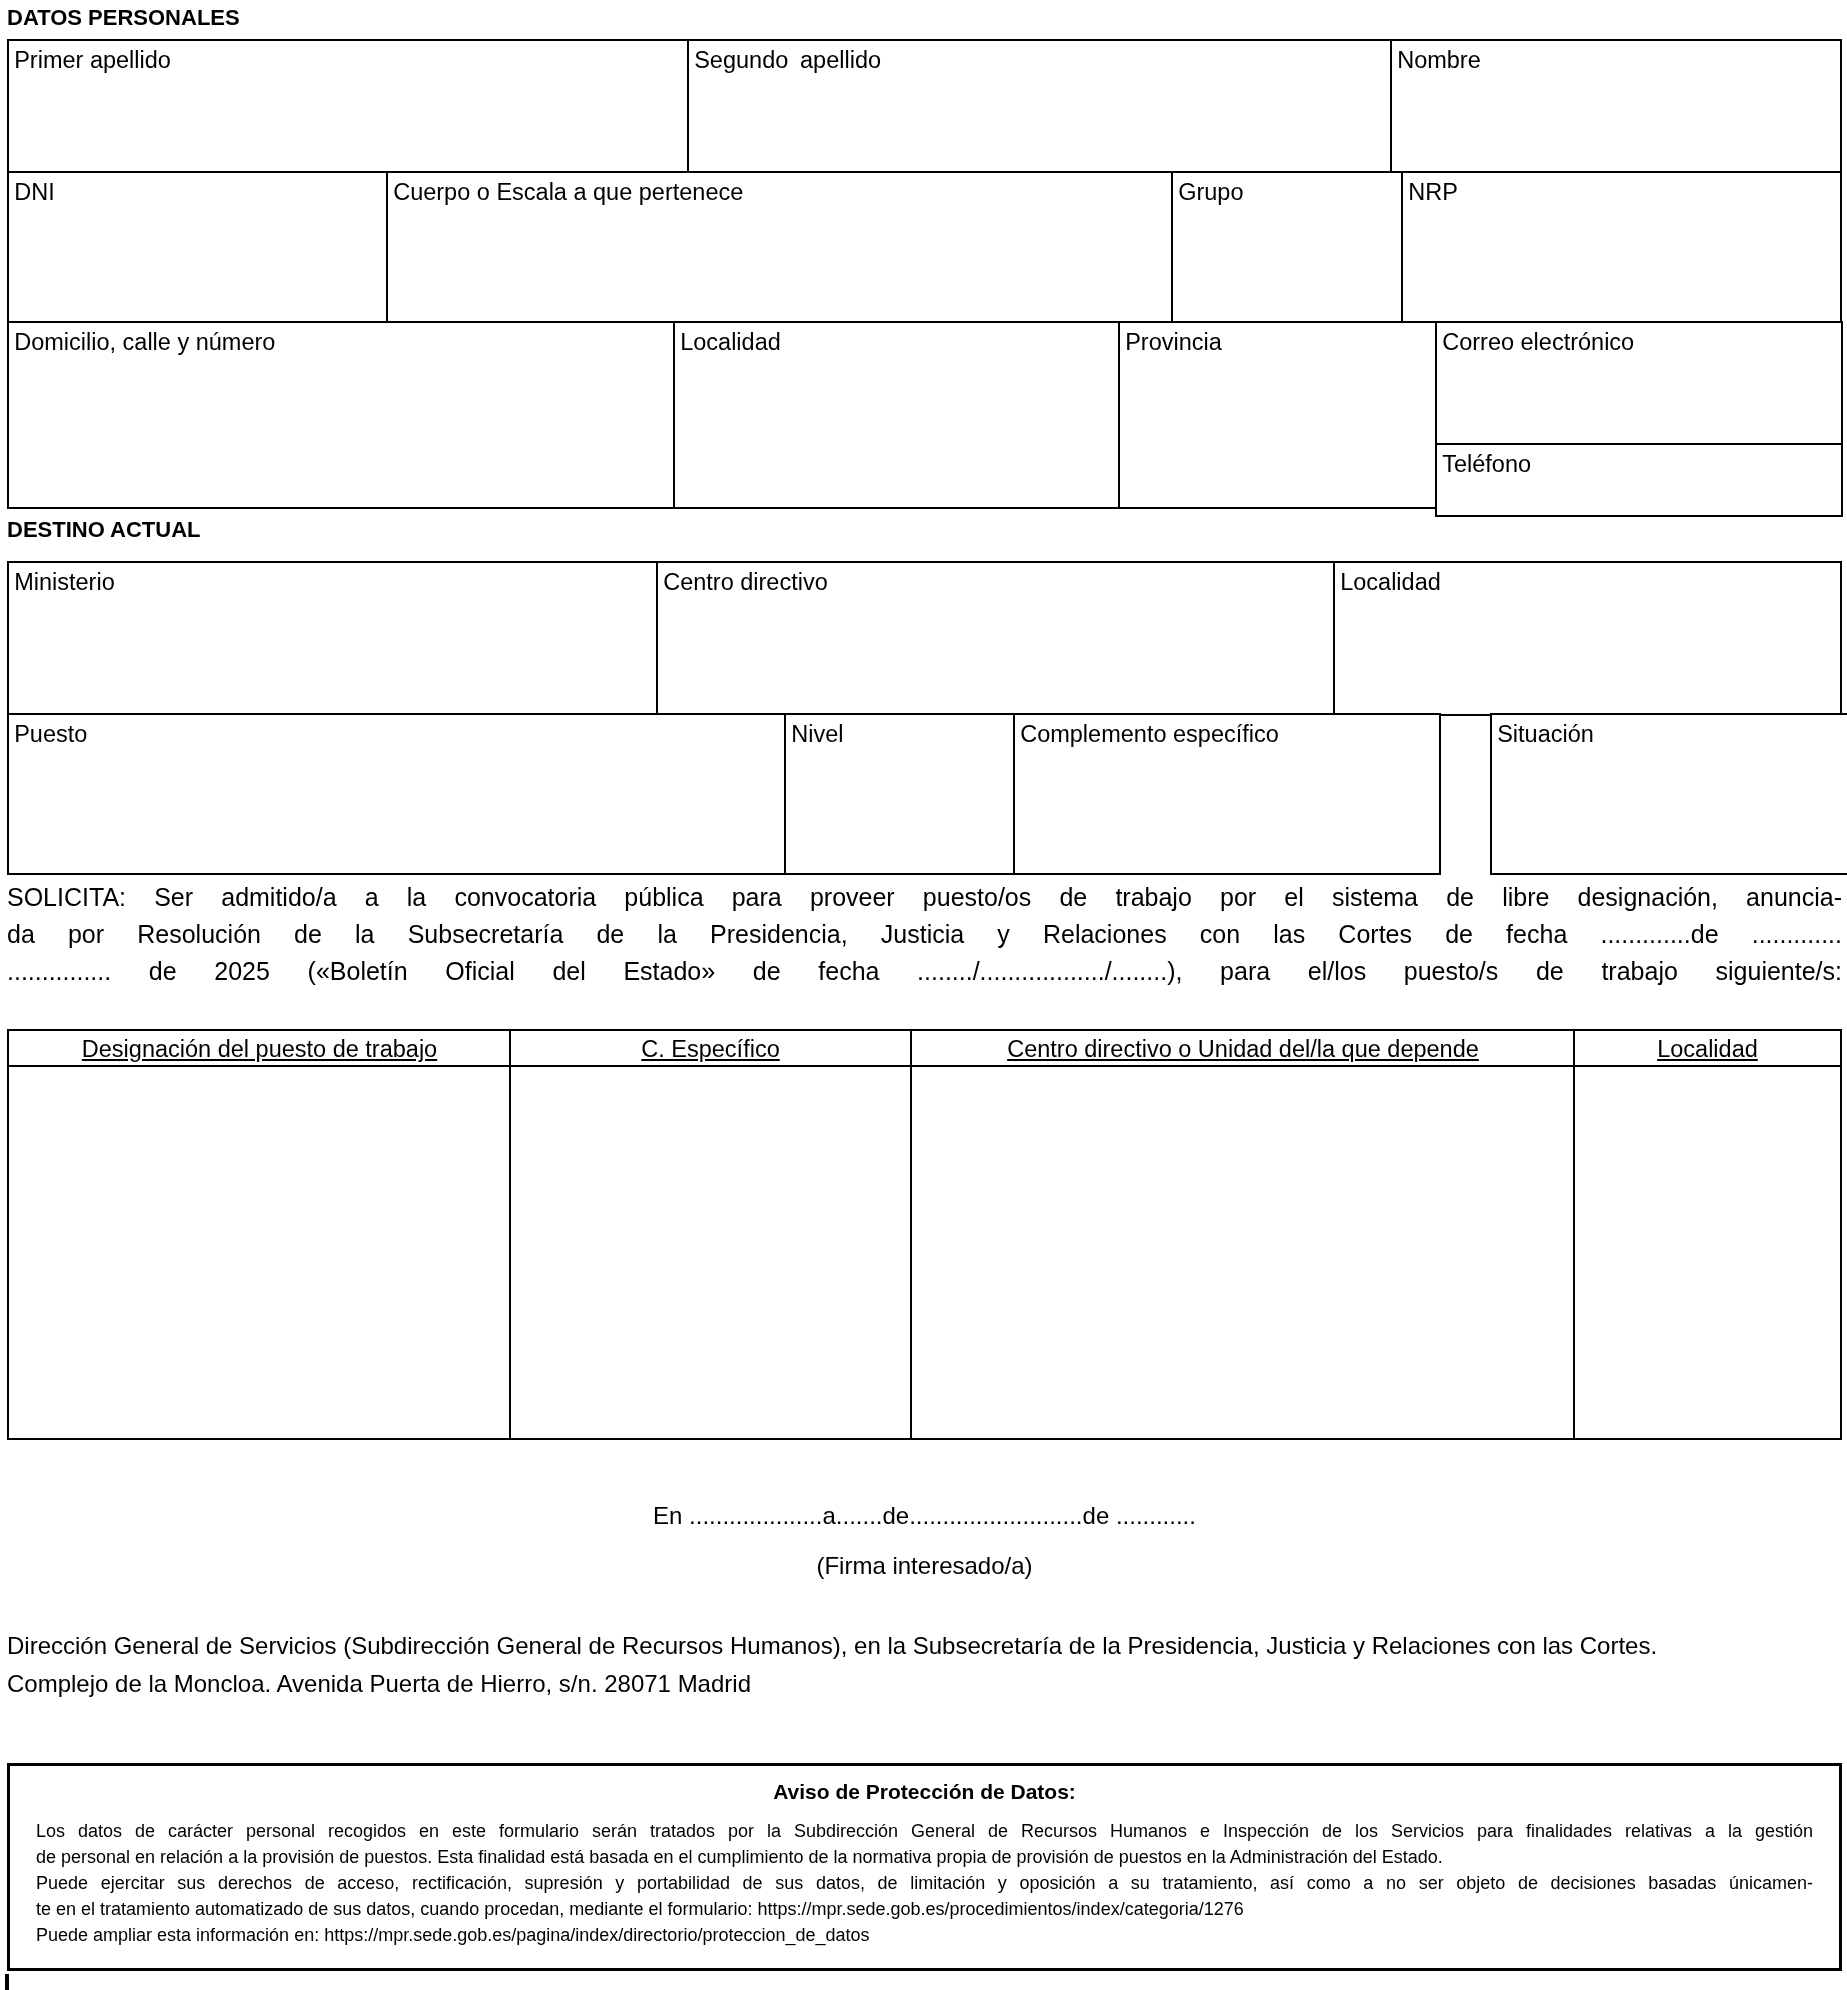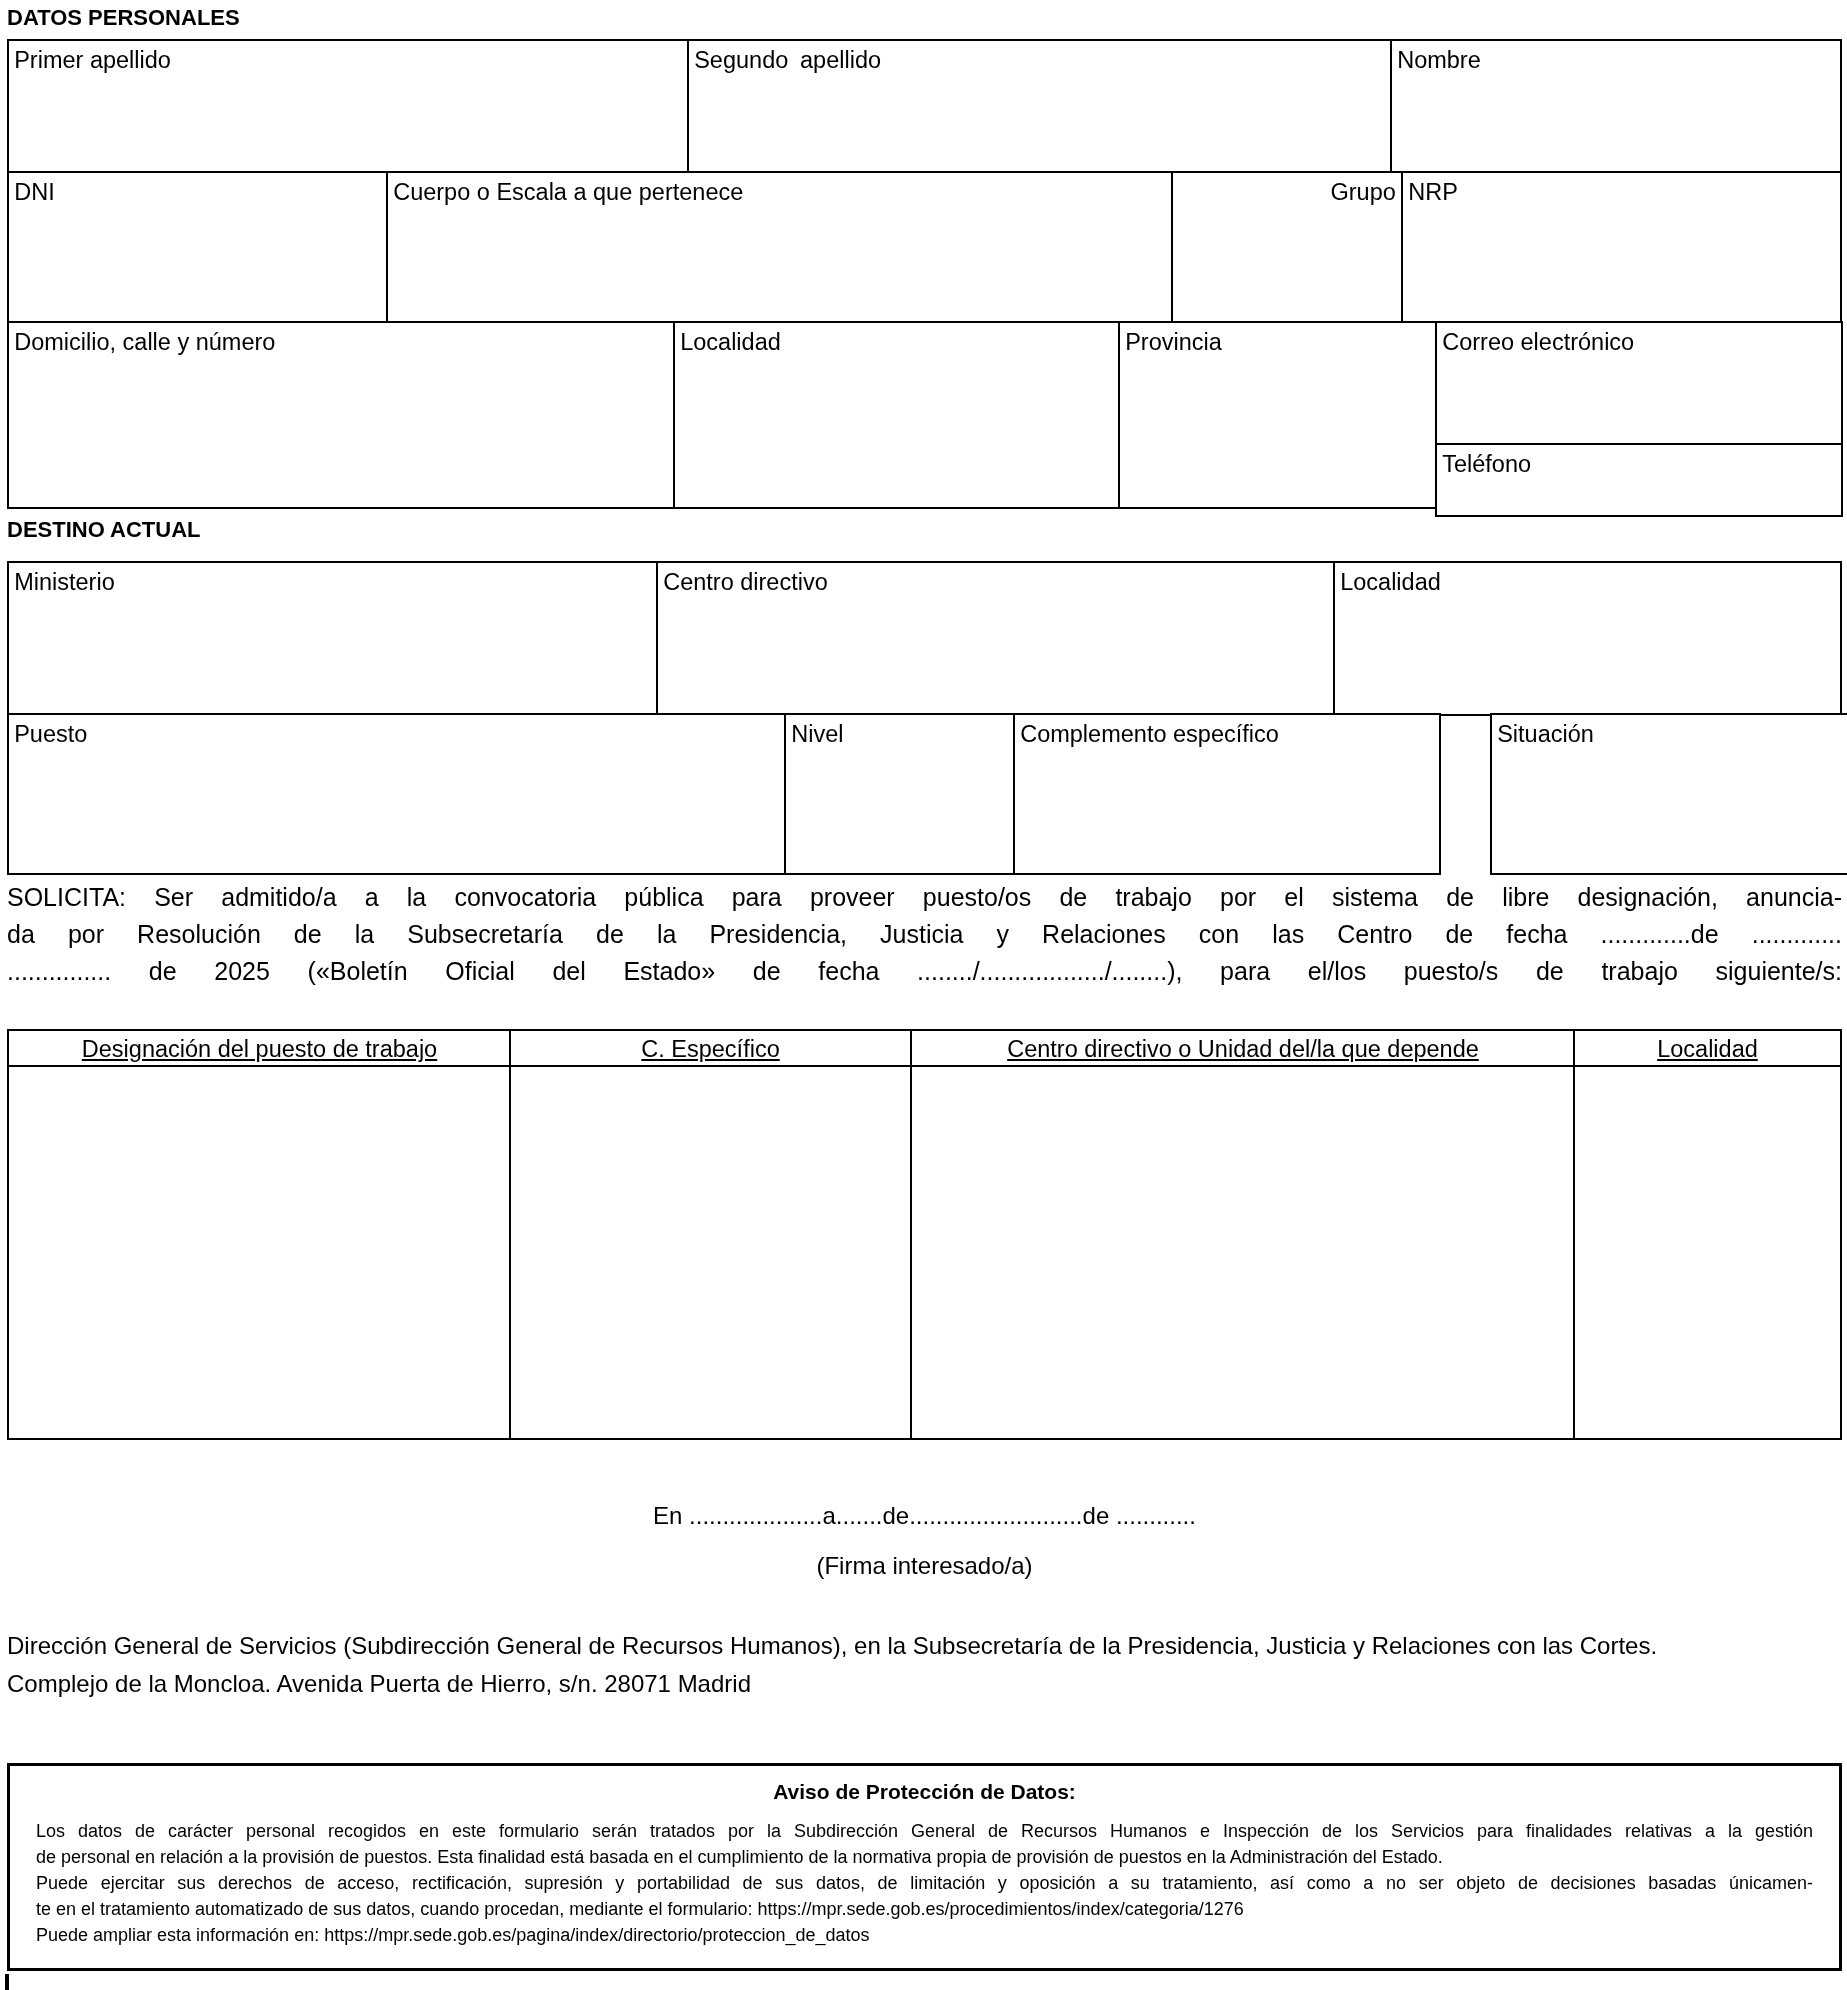--- a/index.html
+++ b/index.html
@@ -102,21 +102,21 @@
   <div class="cell" style="left:1390px;top:39px;width:452px;height:135px;">
     <span>Nombre</span>
   </div>
 
   <div class="cell" style="left:7px;top:171px;width:382px;height:152px;">
     <span>DNI</span>
   </div>
   <div class="cell" style="left:386px;top:171px;width:788px;height:152px;">
     <span>Cuerpo o Escala a que pertenece</span>
   </div>
-  <div class="cell" style="left:1171px;top:171px;width:232px;height:152px;text-align:right;">
+  <div class="cell" style="left:1171px;top:171px;width:232px;height:152px;">
     <span>Grupo</span>
   </div>
   <div class="cell" style="left:1401px;top:171px;width:441px;height:152px;">
     <span>NRP</span>
   </div>
 
   <div class="cell" style="left:7px;top:321px;width:668px;height:188px;">
     <span>Domicilio, calle y número</span>
   </div>
   <div class="cell" style="left:673px;top:321px;width:448px;height:188px;">
@@ -152,21 +152,21 @@
   </div>
   <div class="cell" style="left:1013px;top:713px;width:428px;height:162px;">
     <span>Complemento específico</span>
   </div>
   <div class="cell" style="left:1490px;top:713px;width:484px;height:162px;">
     <span>Situación</span>
   </div>
 
   <div class="para" style="top:879px;">
     <div class="jline">SOLICITA:  Ser admitido/a a la convocatoria pública para proveer puesto/os de trabajo por el sistema de libre designación, anuncia-</div>
-    <div class="jline">da por Resolución de la Subsecretaría de la Presidencia, Justicia y Relaciones con las Centro de fecha .............de .............</div>
+    <div class="jline">da por Resolución de la Subsecretaría de la Presidencia, Justicia y Relaciones con las Cortes de fecha .............de .............</div>
     <div class="jline">............... de 2025 («Boletín Oficial del Estado» de fecha ......../................../........), para el/los puesto/s de trabajo siguiente/s:</div>
   </div>
 
   <div class="cell center" style="left:7px;top:1029px;width:505px;height:39px;">
     <span>Designación del puesto de trabajo</span>
   </div>
   <div class="cell center" style="left:509px;top:1029px;width:403px;height:39px;">
     <span>C. Específico</span>
   </div>
   <div class="cell center" style="left:910px;top:1029px;width:666px;height:39px;">

